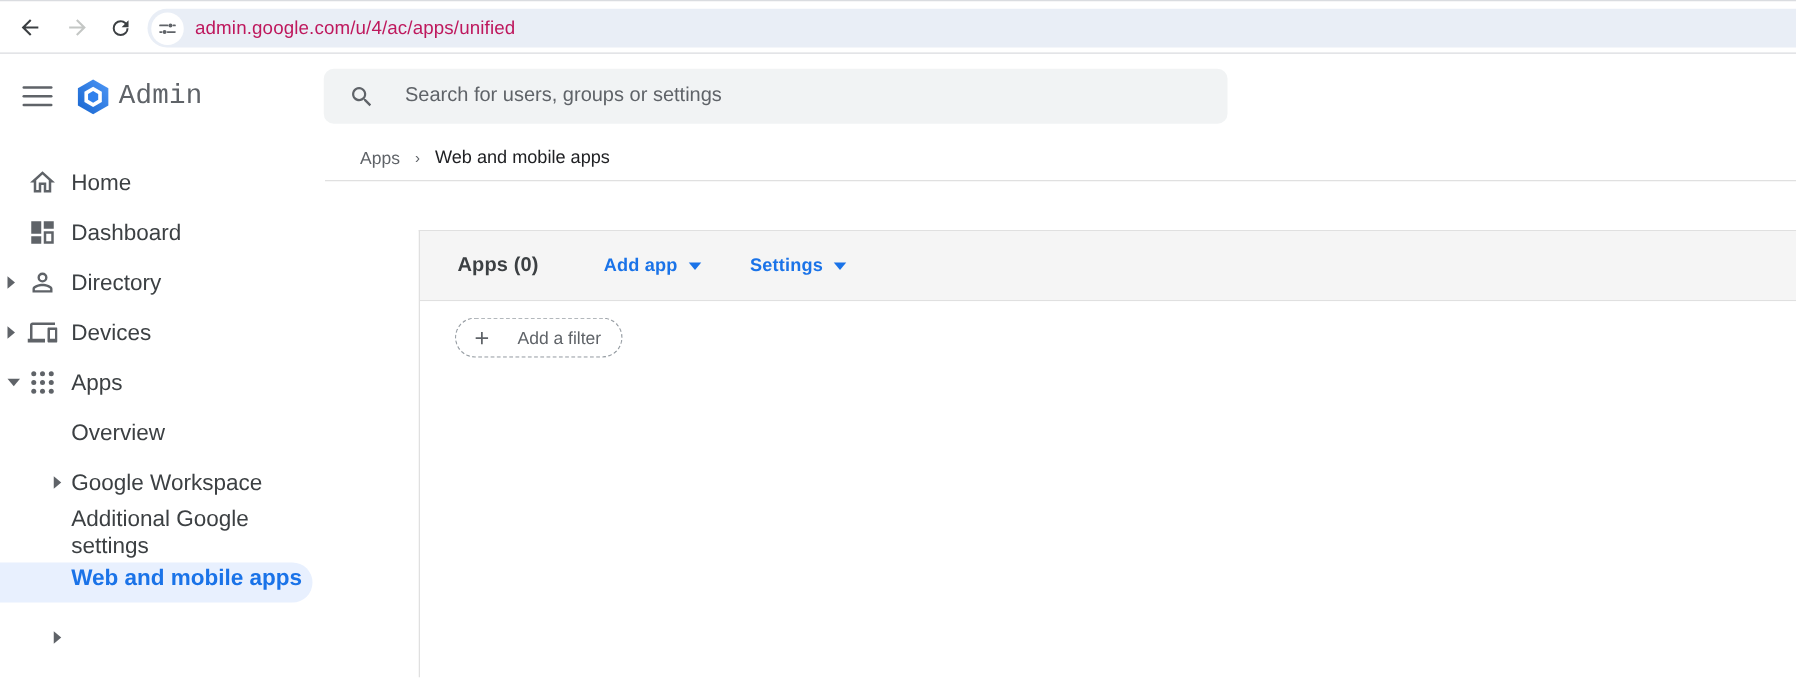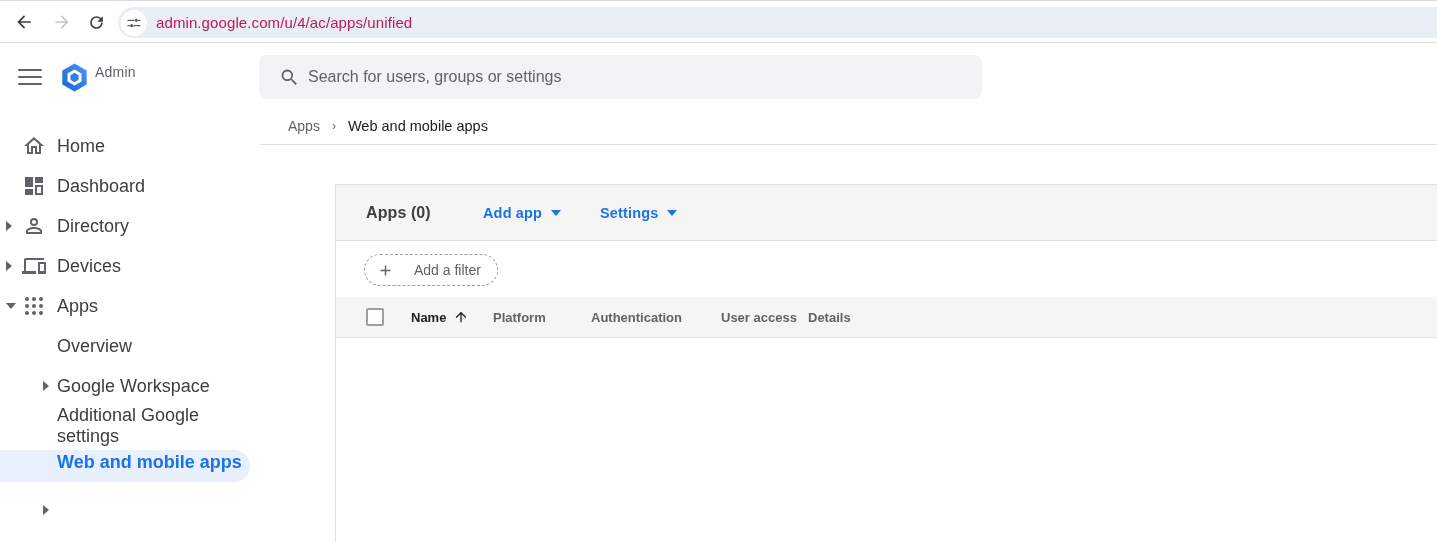--- a/index.html
+++ b/index.html
@@ -19,25 +19,25 @@
   .url-bar { left:118px; top:6px; right:0; height:31px; background:#e9eef6;
              border-radius:16px 0 0 16px; display:flex; align-items:center; }
   .url-badge { width:26px; height:26px; border-radius:50%; background:#fff;
                margin-left:3px; display:flex; align-items:center; justify-content:center; }
   .url-text { margin-left:9px; font-size:15px; color:#be185d; letter-spacing:.1px; }
 
   
   .hamburger { left:18px; top:69px; width:24px; height:18px; cursor:pointer; }
   .hamburger span { display:block; height:2px; background:#5f6368; border-radius:1px; margin-bottom:5px; }
   .logo { left:60px; top:63px; width:29px; height:29px; }
-  .product-name { left:95px; top:64px; font-size:14px; color:#5f6368; letter-spacing:.2px; }
+  .product-name { left:95px; top:64px; font-size:22px; color:#5f6368; letter-spacing:.2px;font-family:Liberation Mono, monospace; }
   .search-bar { left:259px; top:55px; width:723px; height:44px; background:#f1f3f4;
                 border-radius:8px; display:flex; align-items:center; }
   .search-bar svg { margin-left:20px; }
-  .search-input { border:0; outline:0; background:transparent; margin-left:8px;
+  .search-input { border:0; outline:0; background:transparent; margin-left:24px;
                   font-size:16px; color:#202124; width:600px;
                   font-family:"Liberation Sans","DejaVu Sans",sans-serif; }
   .search-input::placeholder { color:#5f6368; opacity:1; }
 
   
   .breadcrumb { left:288px; top:116px; height:20px; display:flex; align-items:center; font-size:14px; }
   .crumb-parent { color:#5f6368; cursor:pointer; }
   .crumb-sep { margin:0 12px; color:#5f6368; font-size:12px; }
   .crumb-current { color:#202124; font-size:14.5px; }
   .bc-divider { left:260px; top:144px; right:0; height:1px; background:#e0e0e0; }
@@ -235,26 +235,15 @@
 
   <div class="filter-row">
     <div class="filter-chip">
       <svg width="17" height="17" viewBox="0 0 24 24">
         <path fill="#5f6368" d="M19 13h-6v6h-2v-6H5v-2h6V5h2v6h6v2z"></path>
       </svg>
       <span>Add a filter</span>
     </div>
   </div>
 
-  <div class="table-head">
-    <div class="checkbox"></div>
-    <div class="th th-name" style="left:75px">Name</div>
-    <svg class="sort-arrow" width="16" height="16" viewBox="0 0 24 24">
-      <path fill="#202124" d="M4 12l1.41 1.41L11 7.83V20h2V7.83l5.58 5.59L20 12l-8-8-8 8z"></path>
-    </svg>
-    <div class="th" style="left:157px">Platform</div>
-    <div class="th" style="left:255px">Authentication</div>
-    <div class="th" style="left:385px">User access</div>
-    <div class="th" style="left:472px">Details</div>
-  </div>
 
   <div></div>
 </div>
 
 </body></html>

